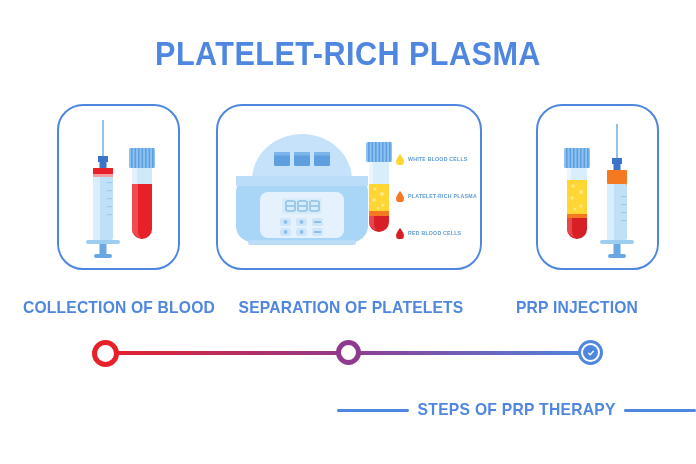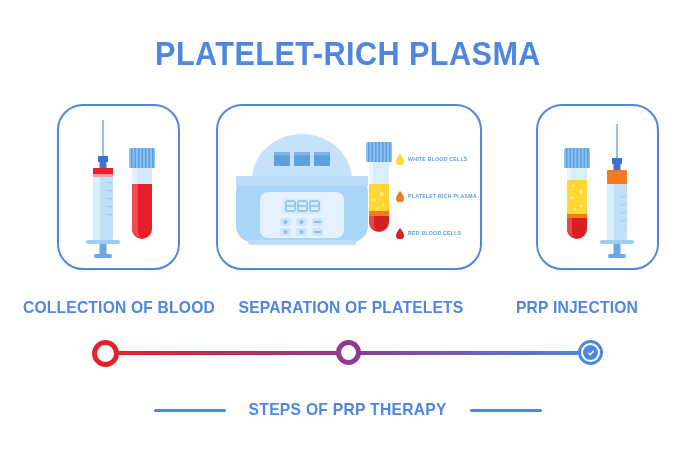--- a/index.html
+++ b/index.html
@@ -66,21 +66,21 @@
     position:absolute;left:2px;top:2px;width:15px;height:15px;border-radius:50%;
     background:#4f87e0;display:flex;align-items:center;justify-content:center;
   }
   #tl-n3 .check{
     width:8px;height:8px;display:block;
   }
 
   
   .foot-wrap{
     position:absolute;left:0;top:400px;width:696px;
-    display:flex;align-items:center;justify-content:center;gap:14px;
+    display:flex;align-items:center;justify-content:flex-end;
   }
   .foot-rule{width:72px;height:3px;background:#4f87e0;border-radius:2px;}
   .foot-text{
     font-size:17px;font-weight:bold;color:#4f87e0;letter-spacing:0.3px;
     transform:scaleX(0.92);white-space:nowrap;
   }
 
   
   .art{position:absolute;}
 </style>

